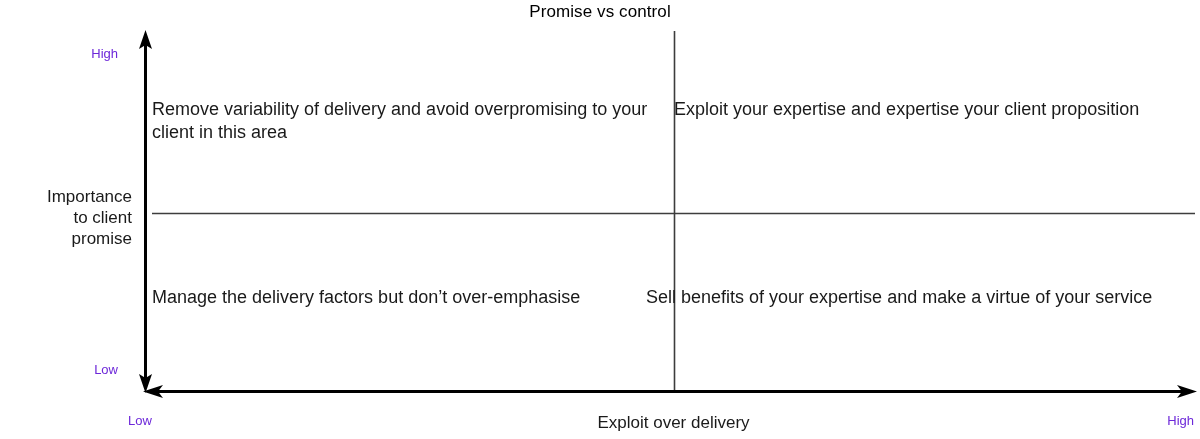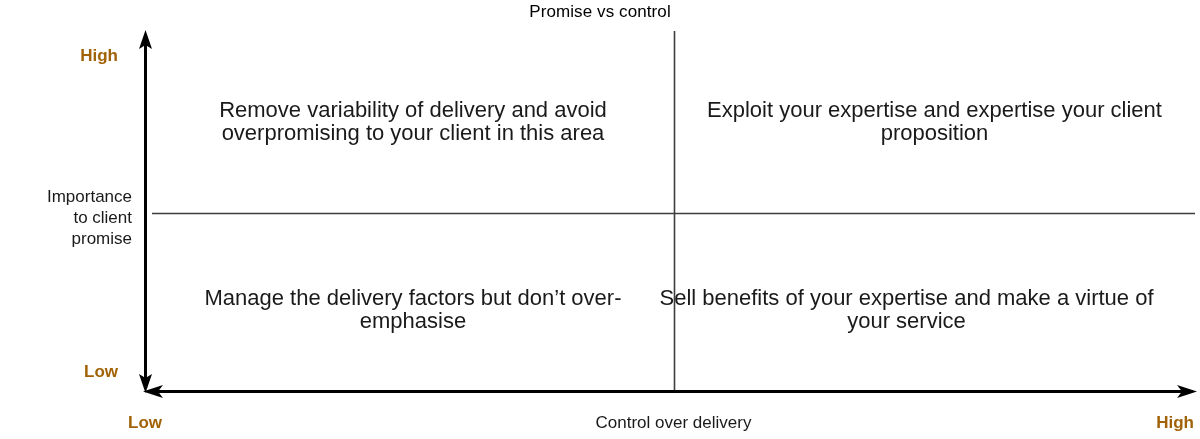--- a/index.html
+++ b/index.html
@@ -35,23 +35,23 @@
     position: absolute;
     top: 0;
     left: 0;
     width: 1200px;
     height: 439px;
   }
 
   
   .axis-end-label {
     position: absolute;
-    font-size: 17px;
-    font-weight: bold;
-    color: #a16207;
+    font-size: 13px;
+    font-weight: normal;
+    color: #6d28d9;
     white-space: nowrap;
   }
   .y-high {
     right: 1082px;      
     top: 46px;
   }
   .y-low {
     right: 1082px;
     top: 362px;
   }
@@ -81,22 +81,22 @@
     width: 1043px;
     top: 413px;
     text-align: center;
     font-size: 17px;
     color: #1a1a1a;
   }
 
   
   .quadrant {
     position: absolute;
-    text-align: center;
-    font-size: 22px;
+    text-align: left;
+    font-size: 18px;
     line-height: 23px;
     color: #1a1a1a;
   }
   .q-top-left {
     left: 152px;
     top: 98px;
     width: 522px;
   }
   .q-top-right {
     left: 674px;
@@ -142,21 +142,21 @@
 <div class="axis-end-label y-low">Low</div>
 <div class="axis-end-label x-low">Low</div>
 <div class="axis-end-label x-high">High</div>
 
 <div class="y-axis-name">
   <div>Importance</div>
   <div>to client</div>
   <div>promise</div>
 </div>
 
-<div class="x-axis-name">Control over delivery</div>
+<div class="x-axis-name">Exploit over delivery</div>
 
 <div class="quadrant q-top-left">Remove variability of delivery and avoid overpromising to your client in this area</div>
 
 <div class="quadrant q-top-right">Exploit your expertise and expertise your client proposition</div>
 
 <div class="quadrant q-bottom-left">Manage the delivery factors but don’t over-emphasise</div>
 
 <div class="quadrant q-bottom-right">Sell benefits of your expertise and make a virtue of your service</div>
 
 </body></html>

